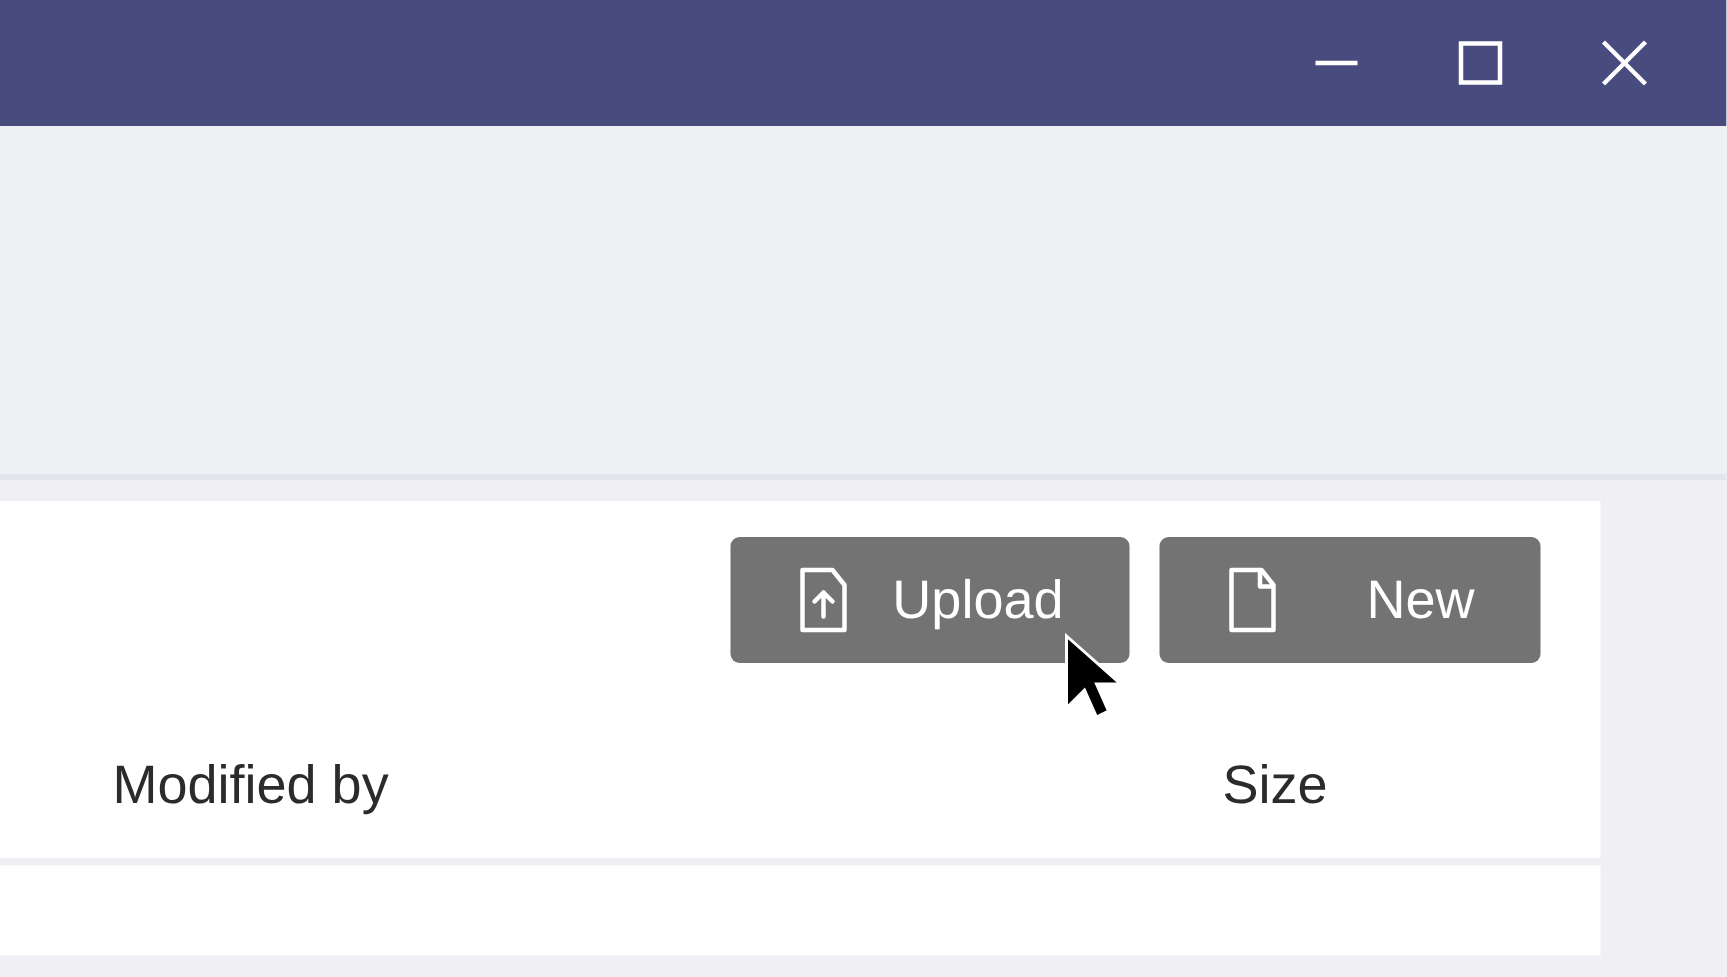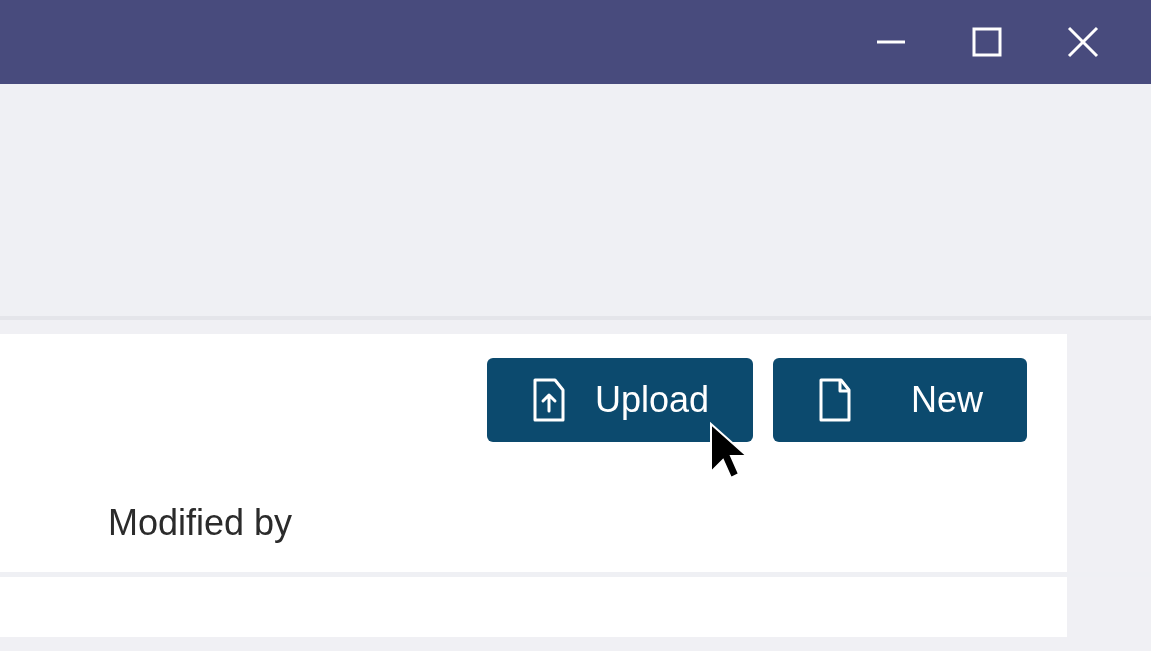--- a/index.html
+++ b/index.html
@@ -46,21 +46,21 @@
       margin: 14px 84px 0 0;
       position: relative;
     }
     .toolbar {
       display: flex;
       justify-content: flex-end;
       padding: 24px 40px 20px 40px;
       gap: 20px;
     }
     .btn {
-      background: #0c4a6e;
+      background: #737373;
       color: #ffffff;
       border: none;
       border-radius: 6px;
       height: 84px;
       display: flex;
       align-items: center;
       justify-content: center;
       gap: 28px;
       font-size: 36px;
       font-weight: 400;
@@ -79,21 +79,20 @@
     }
     .column-headers {
       display: flex;
       padding: 40px 40px 28px 75px;
       font-size: 36px;
       color: #2b2b2b;
       font-weight: 400;
     }
     .col-modified-by {
       flex: 0 0 740px;
-      margin-left: 33px;
     }
     .col-size {
       flex: 1;
     }
     .divider-bottom {
       height: 5px;
       background: #eff0f4;
       margin-right: 0;
     }
     .content-below {
@@ -147,20 +146,21 @@
     <button class="btn btn-new">
       <svg width="36" height="44" viewBox="0 0 36 44">
         <path d="M 4 2 L 24 2 L 32 12 L 32 42 L 4 42 Z" fill="none" stroke="#ffffff" stroke-width="3" stroke-linejoin="round"></path>
         <path d="M 23 2 L 23 13 L 32 13" fill="none" stroke="#ffffff" stroke-width="3" stroke-linejoin="round"></path>
       </svg>
       <span>New</span>
     </button>
   </div>
   <div class="column-headers">
     <div class="col-modified-by">Modified by</div>
+    <div class="col-size">Size</div>
   </div>
 </div>
 
 <div class="divider-bottom"></div>
 <div class="content-below"></div>
 
 <div class="cursor">
   <svg width="48" height="72" viewBox="0 0 48 72">
     <path d="M 4 4 L 4 52 L 16 40 L 24 58 L 32 54 L 24 36 L 40 36 Z" fill="#000000" stroke="#ffffff" stroke-width="2"></path>
   </svg>

